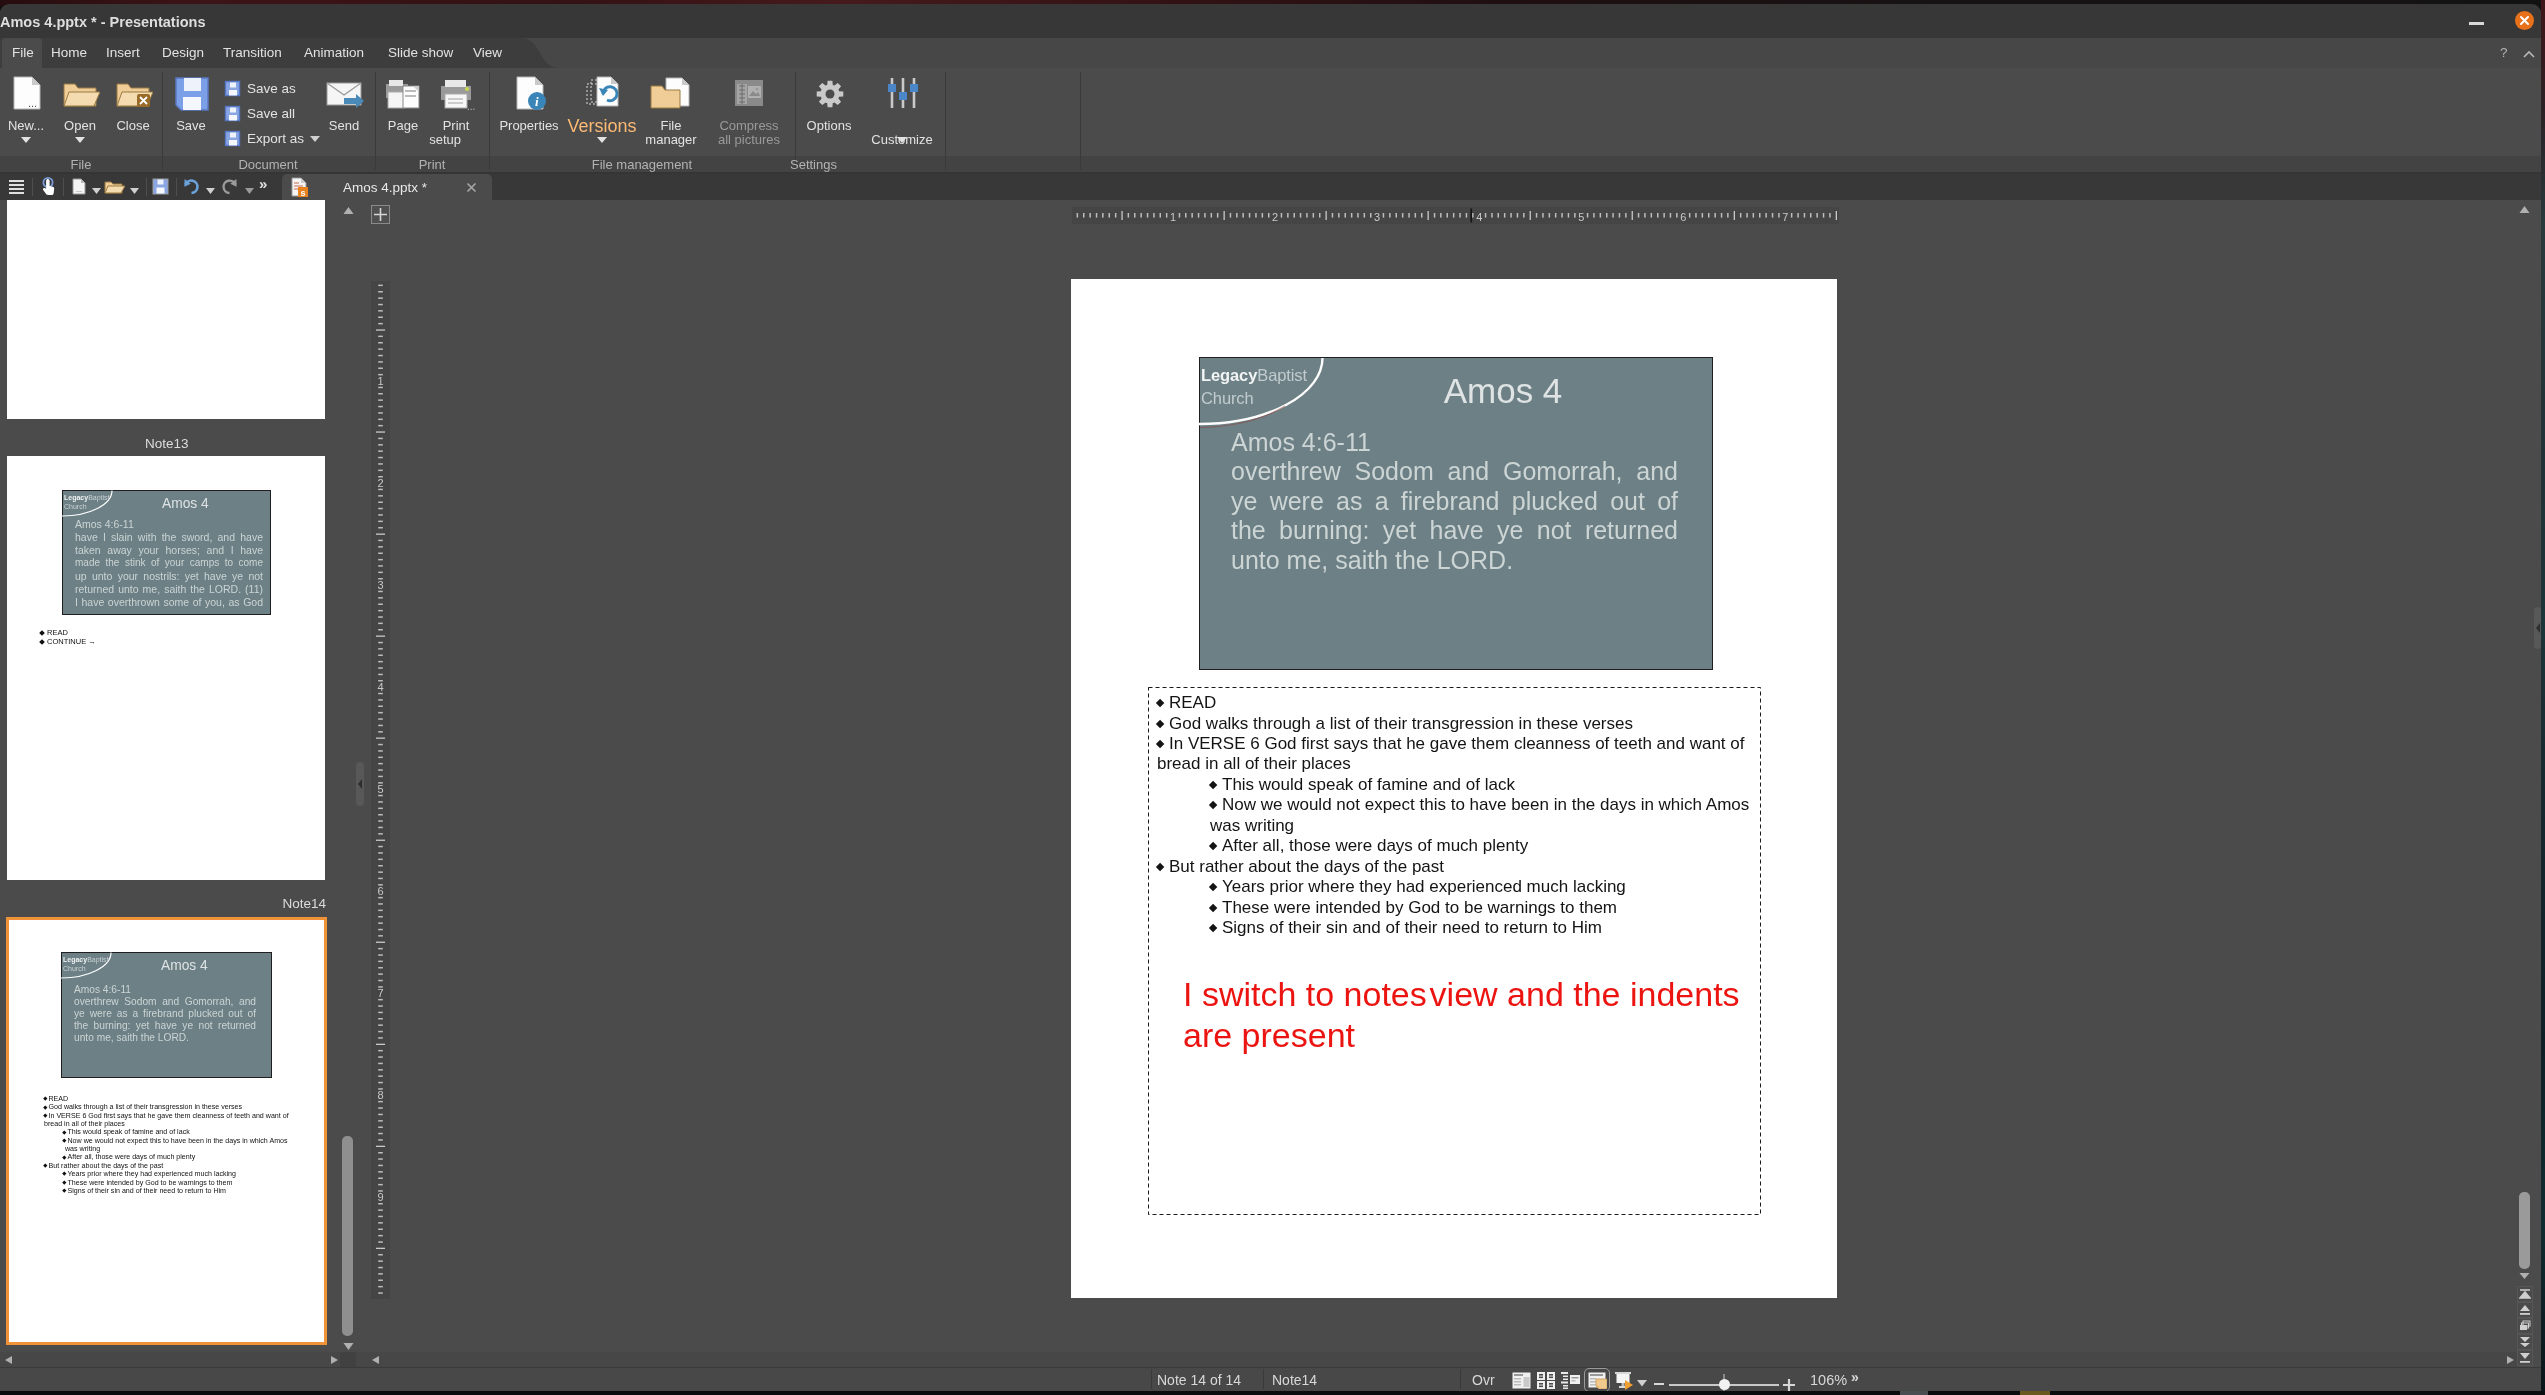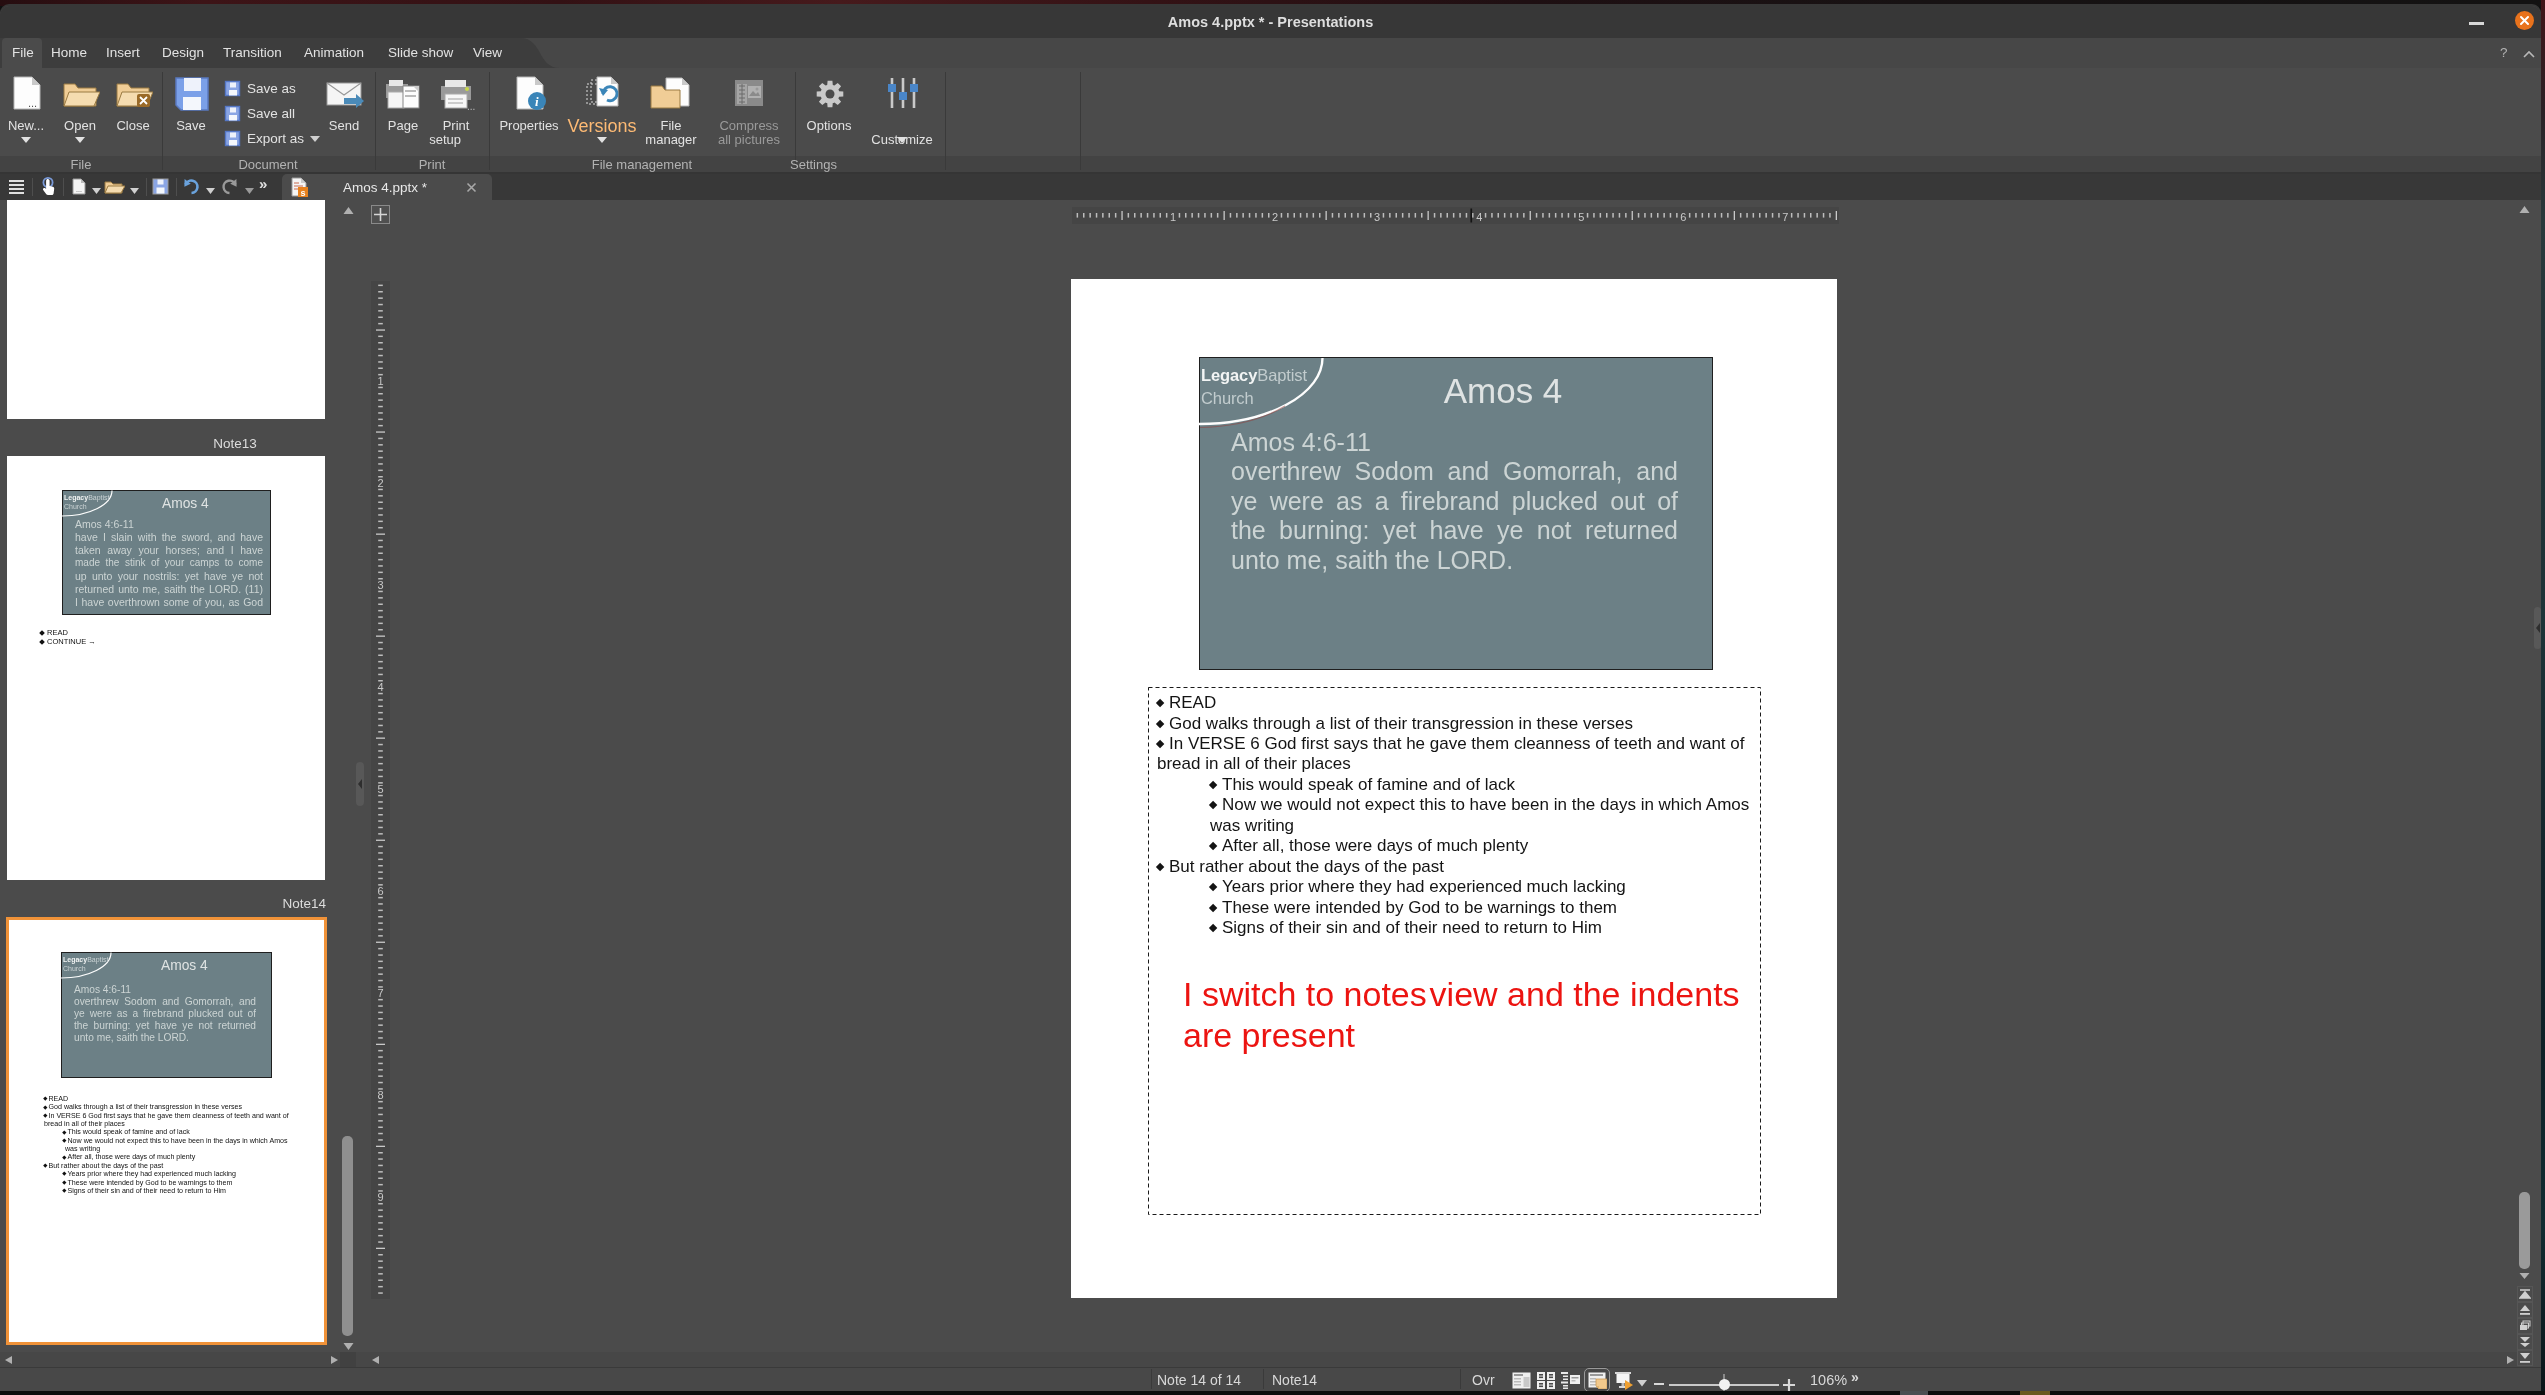--- a/index.html
+++ b/index.html
@@ -1,21 +1,21 @@
 <!DOCTYPE html>
 <html><head><meta charset="utf-8"><style>*{margin:0;padding:0;box-sizing:border-box}html,body{width:2545px;height:1395px;overflow:hidden;background:#101010;font-family:"Liberation Sans",sans-serif;}.a{position:absolute}</style></head><body>
 <div class="a" style="left:0;top:0;width:2545px;height:6px;background:linear-gradient(90deg,#260d10 0%,#3d1417 8%,#331114 22%,#461a1c 33%,#341215 45%,#1e0f12 60%,#171213 75%,#131212 100%)"></div>
 <div class="a" style="left:2541px;top:0;width:4px;height:1395px;background:linear-gradient(180deg,#401418 0%,#2a2226 8%,#29393c 16%,#223236 30%,#1d3337 45%,#15262c 60%,#0e2026 75%,#112c31 88%,#0a1418 100%)"></div>
 <div class="a" style="left:0;top:1391px;width:2545px;height:4px;background:#0a0d0d"></div>
 <div class="a" style="left:1900px;top:1391px;width:28px;height:4px;background:#4a4f52"></div>
 <div class="a" style="left:2020px;top:1391px;width:30px;height:4px;background:#6a5a20"></div>
 <div class="a" style="left:0;top:4px;width:2541px;height:12px;background:#373737;border-radius:9px 9px 0 0"></div>
 <div class="a" style="left:0;top:6px;width:2541px;height:1385px;background:#4b4b4b;border-radius:9px 9px 0 0;overflow:hidden">
     <div class="a" style="left:0;top:0;width:2541px;height:32px;background:#373737"></div>
-    <div class="a" style="left:0;top:6px;width:2541px;height:20px;text-align:center;font-size:14.5px;font-weight:bold;color:#dedede;line-height:20px">Amos 4.pptx * - Presentations</div>
+    <div class="a" style="left:0;top:6px;width:2541px;height:20px;text-align:left;font-size:14.5px;font-weight:bold;color:#dedede;line-height:20px">Amos 4.pptx * - Presentations</div>
     <div class="a" style="left:2469px;top:16px;width:15px;height:3px;background:#d8d8d8"></div>
     <div class="a" style="left:2515px;top:4.5px;width:19px;height:19px;border-radius:50%;background:#e8721c"></div>
     <svg class="a" style="left:2515px;top:4.5px" width="19" height="19">
       <path d="M6 6 L13 13 M13 6 L6 13" stroke="#ffffff" stroke-width="2" stroke-linecap="round"></path>
     </svg>
     <div class="a" style="left:0;top:32px;width:2541px;height:30px;background:#474747"></div>
     <svg class="a" style="left:0;top:32px" width="560" height="30">
       <path d="M0 0 L520 0 C532 0 536 8 540 15 C544 22 548 30 560 30 L0 30 Z" fill="#3d3d3d"></path>
     </svg>
     <div class="a" style="left:2px;top:32px;width:40px;height:30px;background:#4b4b4b;border-radius:4px 4px 0 0"></div>
@@ -232,21 +232,21 @@
       <path d="M3 6 L8 6 M3 9 L12 9 M3 12 L12 12" stroke="#c96a50" stroke-width="1"></path>
       <rect x="7" y="10" width="10" height="10" fill="#e8821e"></rect>
       <text x="9.5" y="18.5" font-size="9" font-weight="bold" fill="#fff" font-family="Liberation Sans">s</text>
     </svg>
     <div class="a" style="left:320px;top:174px;width:130px;text-align:center;font-size:13.5px;color:#e8e8e8">Amos 4.pptx *</div>
     <svg class="a" style="left:466px;top:176px" width="11" height="11">
       <path d="M1.5 1.5 L9.5 9.5 M9.5 1.5 L1.5 9.5" stroke="#a8a8a8" stroke-width="1.6"></path>
     </svg>
     <div class="a" style="left:0;top:194px;width:2541px;height:1152px;background:#4b4b4b"></div>
     <div class="a" style="left:7px;top:194px;width:318px;height:219px;background:#fff"></div>
-    <div class="a" style="left:145px;top:430px;width:180px;text-align:center;font-size:13.5px;color:#dcdcdc">Note13</div>
+    <div class="a" style="left:145px;top:430px;width:180px;text-align:left;font-size:13.5px;color:#dcdcdc">Note13</div>
     <div class="a" style="left:7px;top:450px;width:318px;height:424px;background:#fff"></div>
     <div class="a" style="left:146px;top:890px;width:180px;text-align:right;font-size:13.5px;color:#dcdcdc">Note14</div>
     <div class="a" style="left:6px;top:911px;width:321px;height:428px;background:#fff;border:3px solid #f09238"></div>
     <div class="a" style="left:62px;top:484px;width:209px;height:125px;background:#6c8086;border:1px solid #1f1f1f"></div>
     <svg class="a" style="left:62px;top:484px" width="209" height="125">
       <path d="M 50 0.5 A 50 25.5 0 0 1 0 26" fill="none" stroke="#fdfdfd" stroke-width="1.2"></path>
     </svg>
     <div class="a" style="left:64px;top:487px;font-size:7.0px;line-height:9.4px;color:#c9d1d3"><span style="font-weight:bold;color:#f0f2f2">Legacy</span>Baptist<br>Church</div>
     <div class="a" style="left:162px;top:489.6px;font-size:13.8px;color:#dfe3e3">Amos 4</div>
     <div class="a" style="left:75px;top:512.3px;width:188px;font-size:10.5px;color:#ccd4d4;white-space:nowrap;overflow:hidden">Amos 4:6-11</div>

